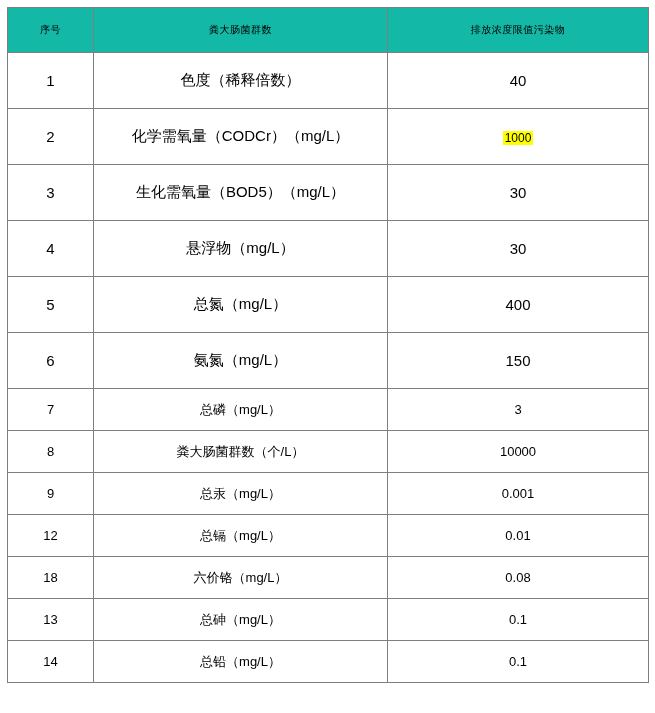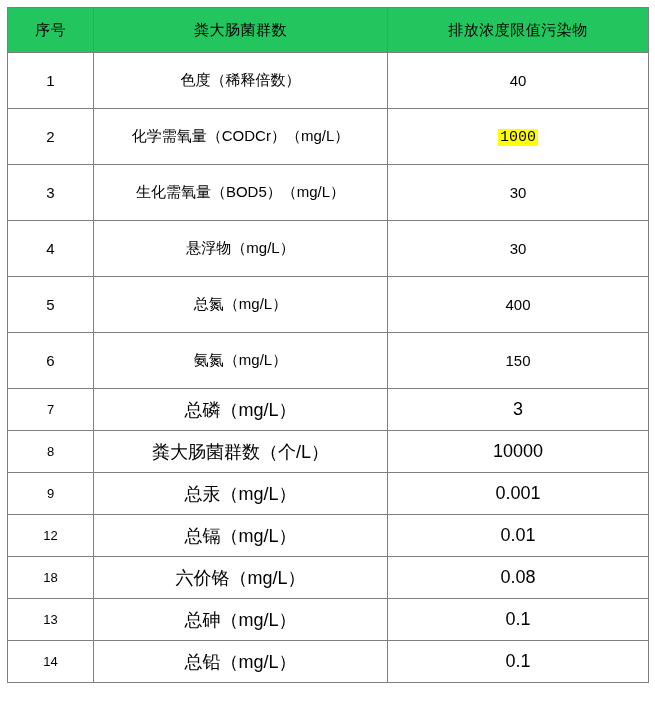--- a/index.html
+++ b/index.html
@@ -28,47 +28,46 @@
   table.pollutant-table td,
   table.pollutant-table th {
     border: 1px solid #7f7f7f;
     text-align: center;
     vertical-align: middle;
     color: #000000;
     font-weight: normal;
     padding: 0;
   }
   thead th {
-    background: #22c55e;
+    background: #14b8a6;
     height: 44px;
-    font-size: 15px;
+    font-size: 10px;
     letter-spacing: 0.5px;
   }
   col.c-no { width: 86px; }
   col.c-name { width: 294px; }
   col.c-limit { width: 261px; }
 
   
   tbody tr.big td {
     height: 55px;
     font-size: 15px;
   }
   
   tbody tr.small td {
     height: 41px;
-    font-size: 18px;
+    font-size: 13px;
   }
   tbody tr.small td.no-cell {
     font-size: 13px;
   }
   .highlight {
     background: #ffff00;
     padding: 0 2px;
-    font-size: 15px;
-    font-family: Liberation Mono, monospace;
+    font-size: 12px;
   }
 </style>
 </head>
 <body>
 
 <div class="table-wrap">
   <table class="pollutant-table">
     <colgroup>
       <col class="c-no">
       <col class="c-name">

